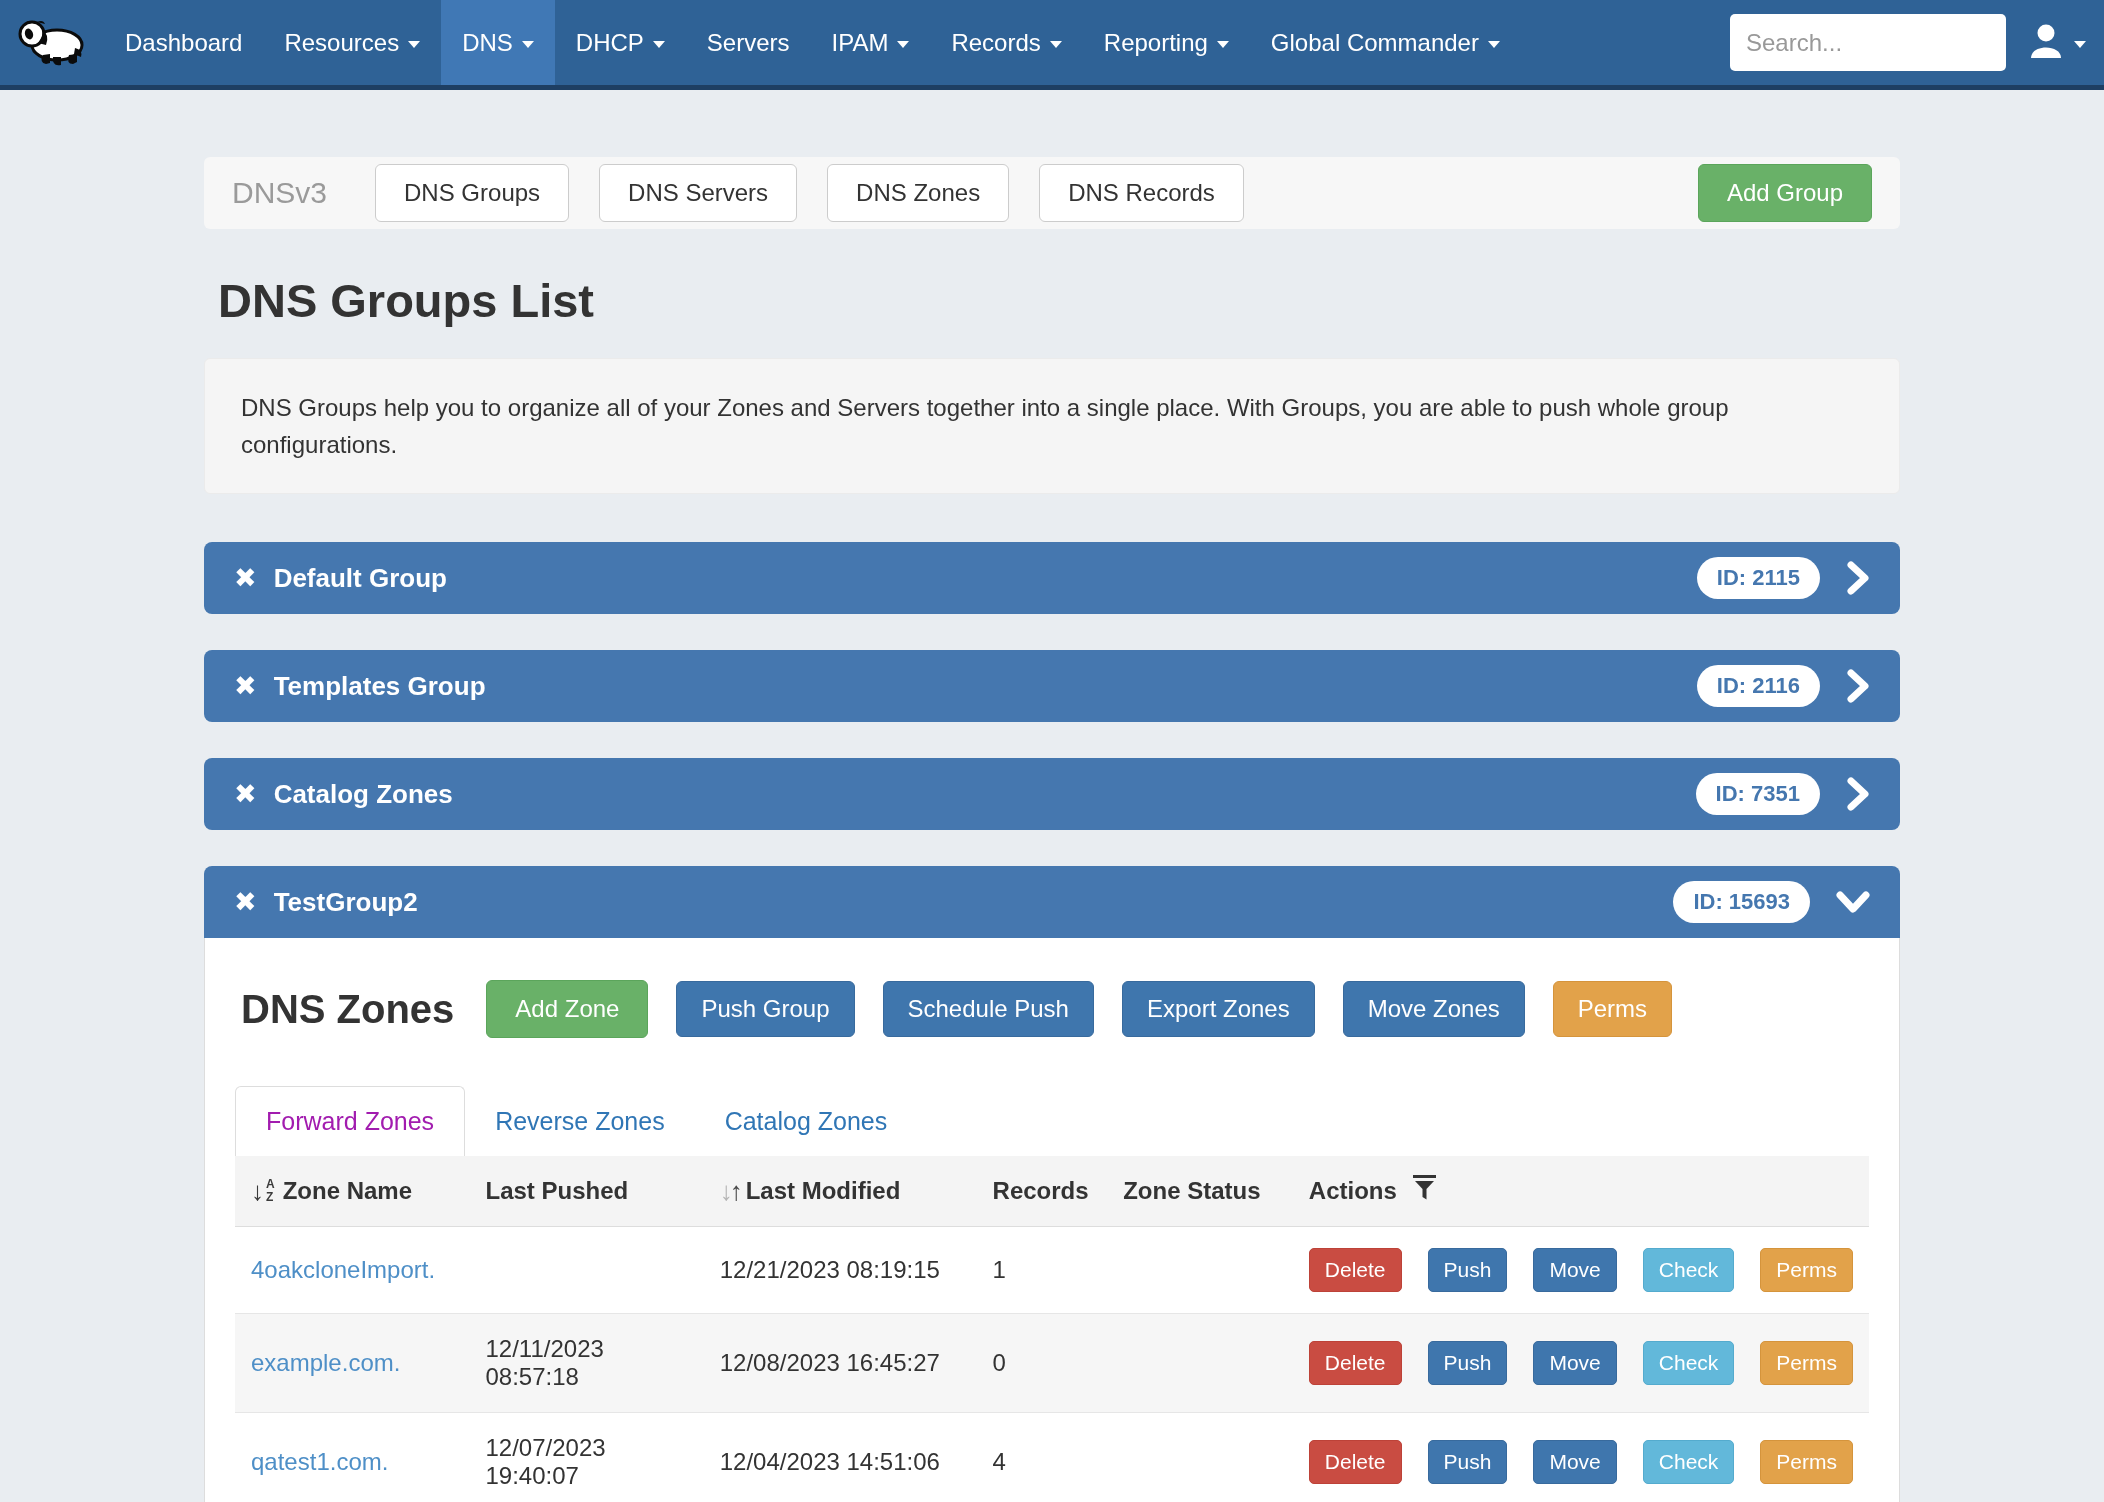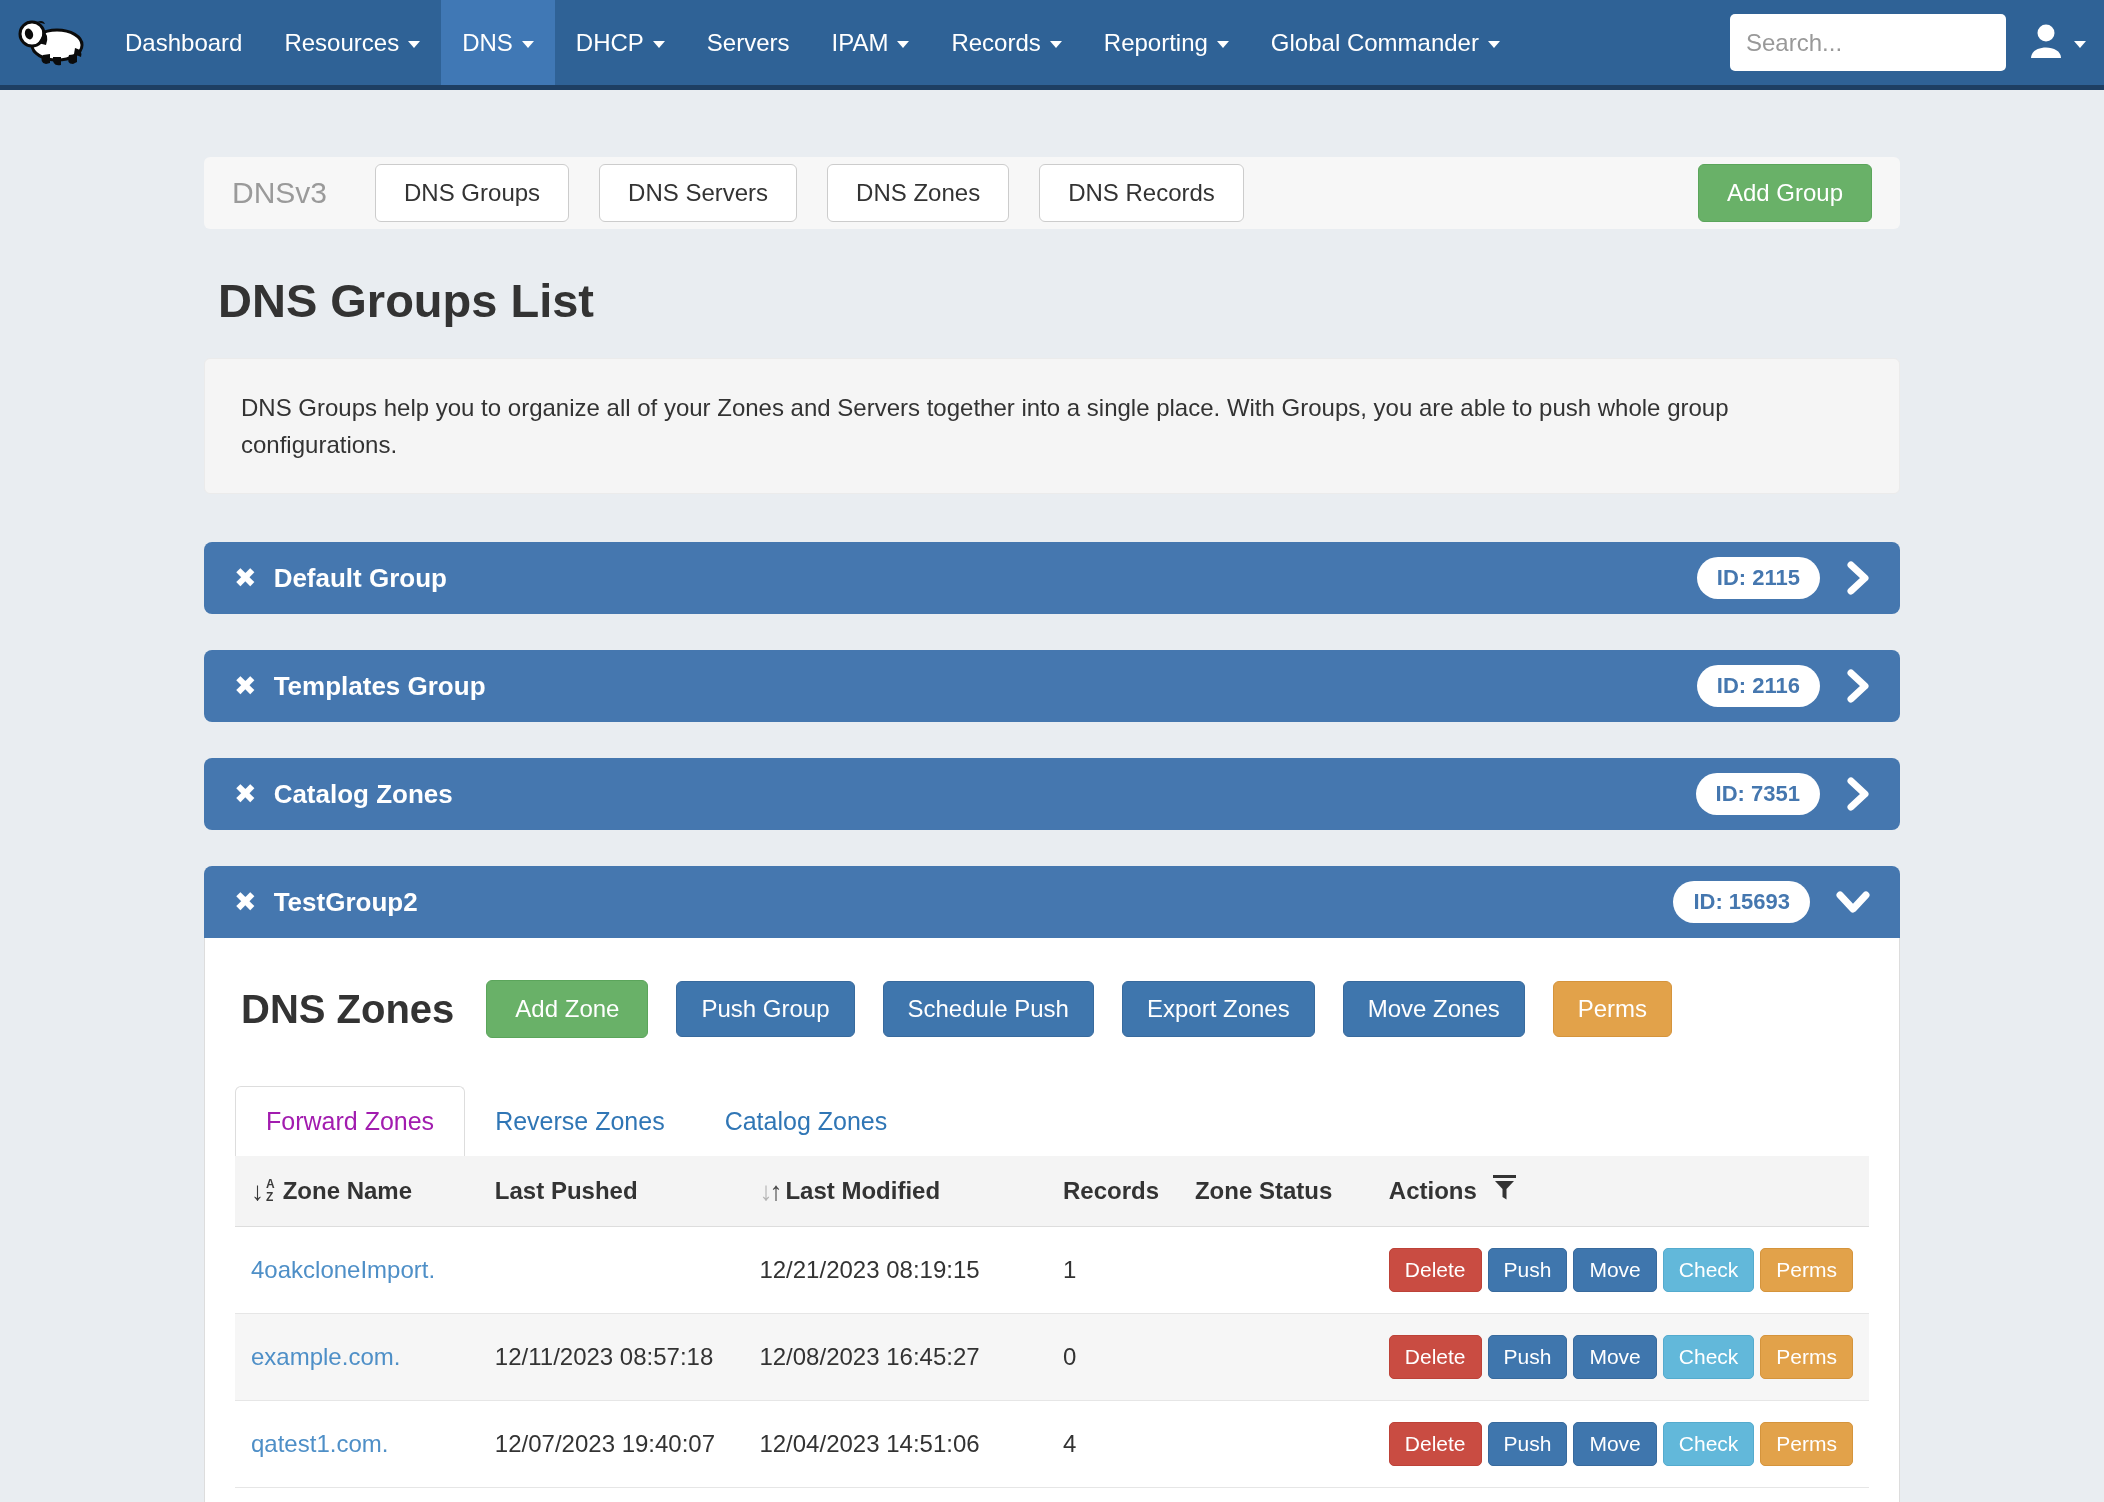--- a/index.html
+++ b/index.html
@@ -118,21 +118,21 @@
   
   .sort-alpha { display:inline-flex; align-items:center; gap:2px; }
   .sort-alpha .arrow { font-size:26px; line-height:1; color:#3a3a3a; }
   .sort-alpha .letters { display:flex; flex-direction:column; font-size:12px; font-weight:bold; line-height:1.05; color:#3a3a3a; }
   .sort-both { display:inline-flex; font-size:26px; line-height:1; }
   .sort-both .dn { color:#b5b5b5; }
   .sort-both .up { color:#4a4a4a; margin-left:-3px; }
   .filter-icon { margin-left:8px; cursor:pointer; }
 
   
-  .row-actions { display:flex; gap:6px; }
+  .row-actions { display:flex; gap:26px; }
   .rbtn {
     font-family:"Liberation Sans", sans-serif; font-size:21px; color:#fff;
     border-radius:5px; padding:9px 15px; cursor:pointer; border:1px solid transparent;
   }
   .rbtn-red   { background:#c94c42; border-color:#bd4238; }
   .rbtn-blue  { background:#3f76ad; border-color:#386a9d; }
   .rbtn-light { background:#62b8da; border-color:#54abce; }
   .rbtn-orange{ background:#e2a24a; border-color:#d5943c; }
 </style>
 </head>

